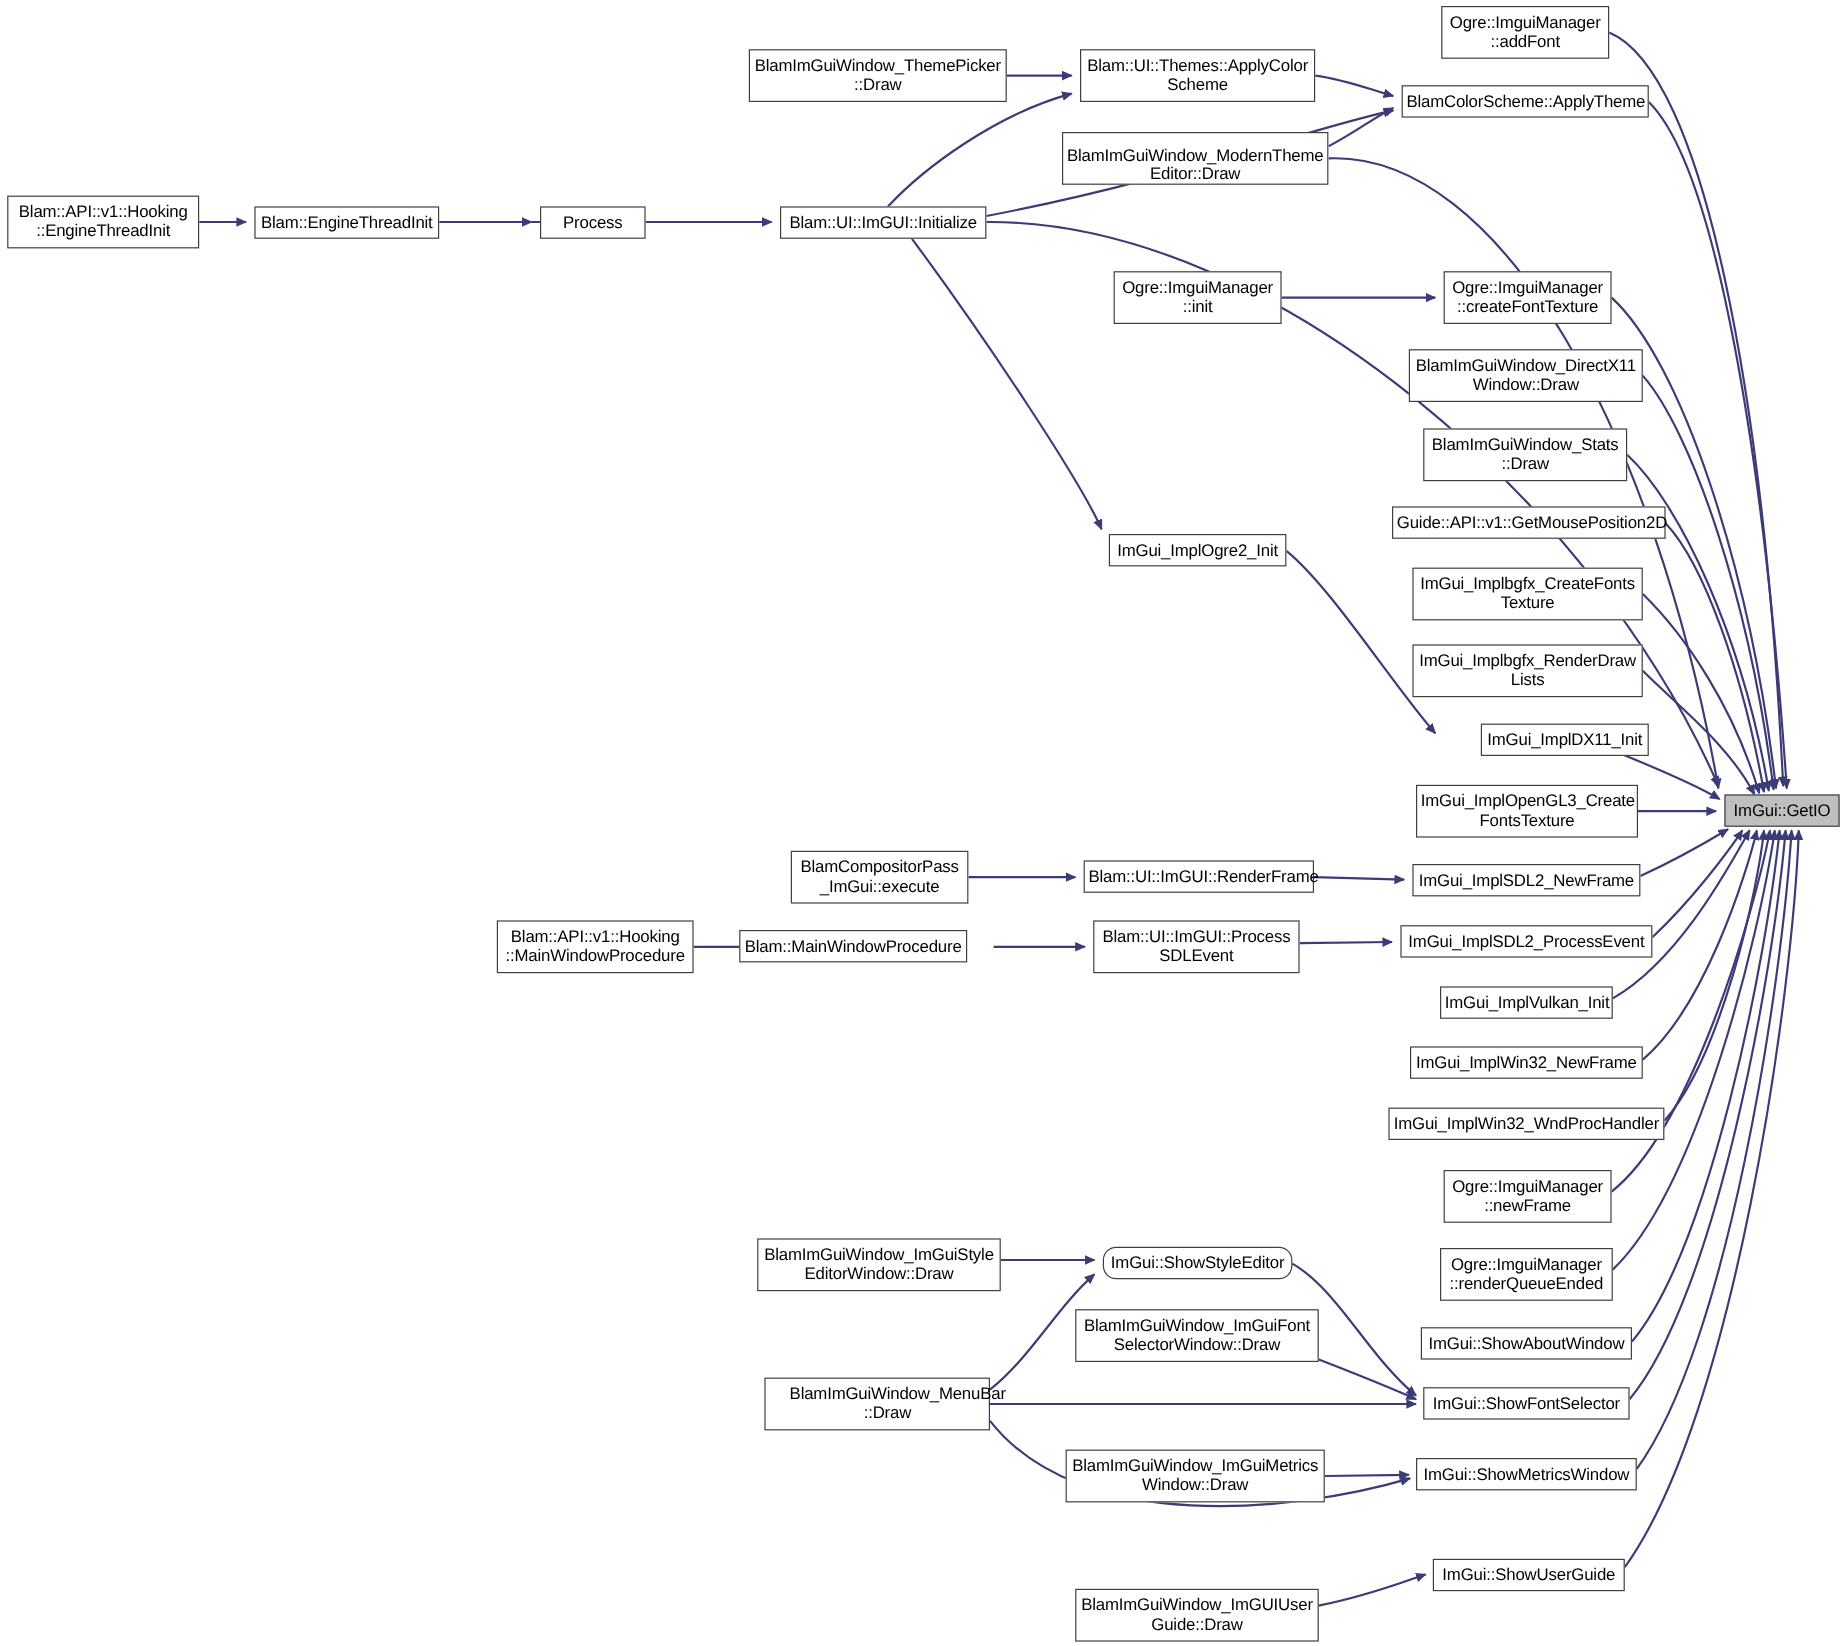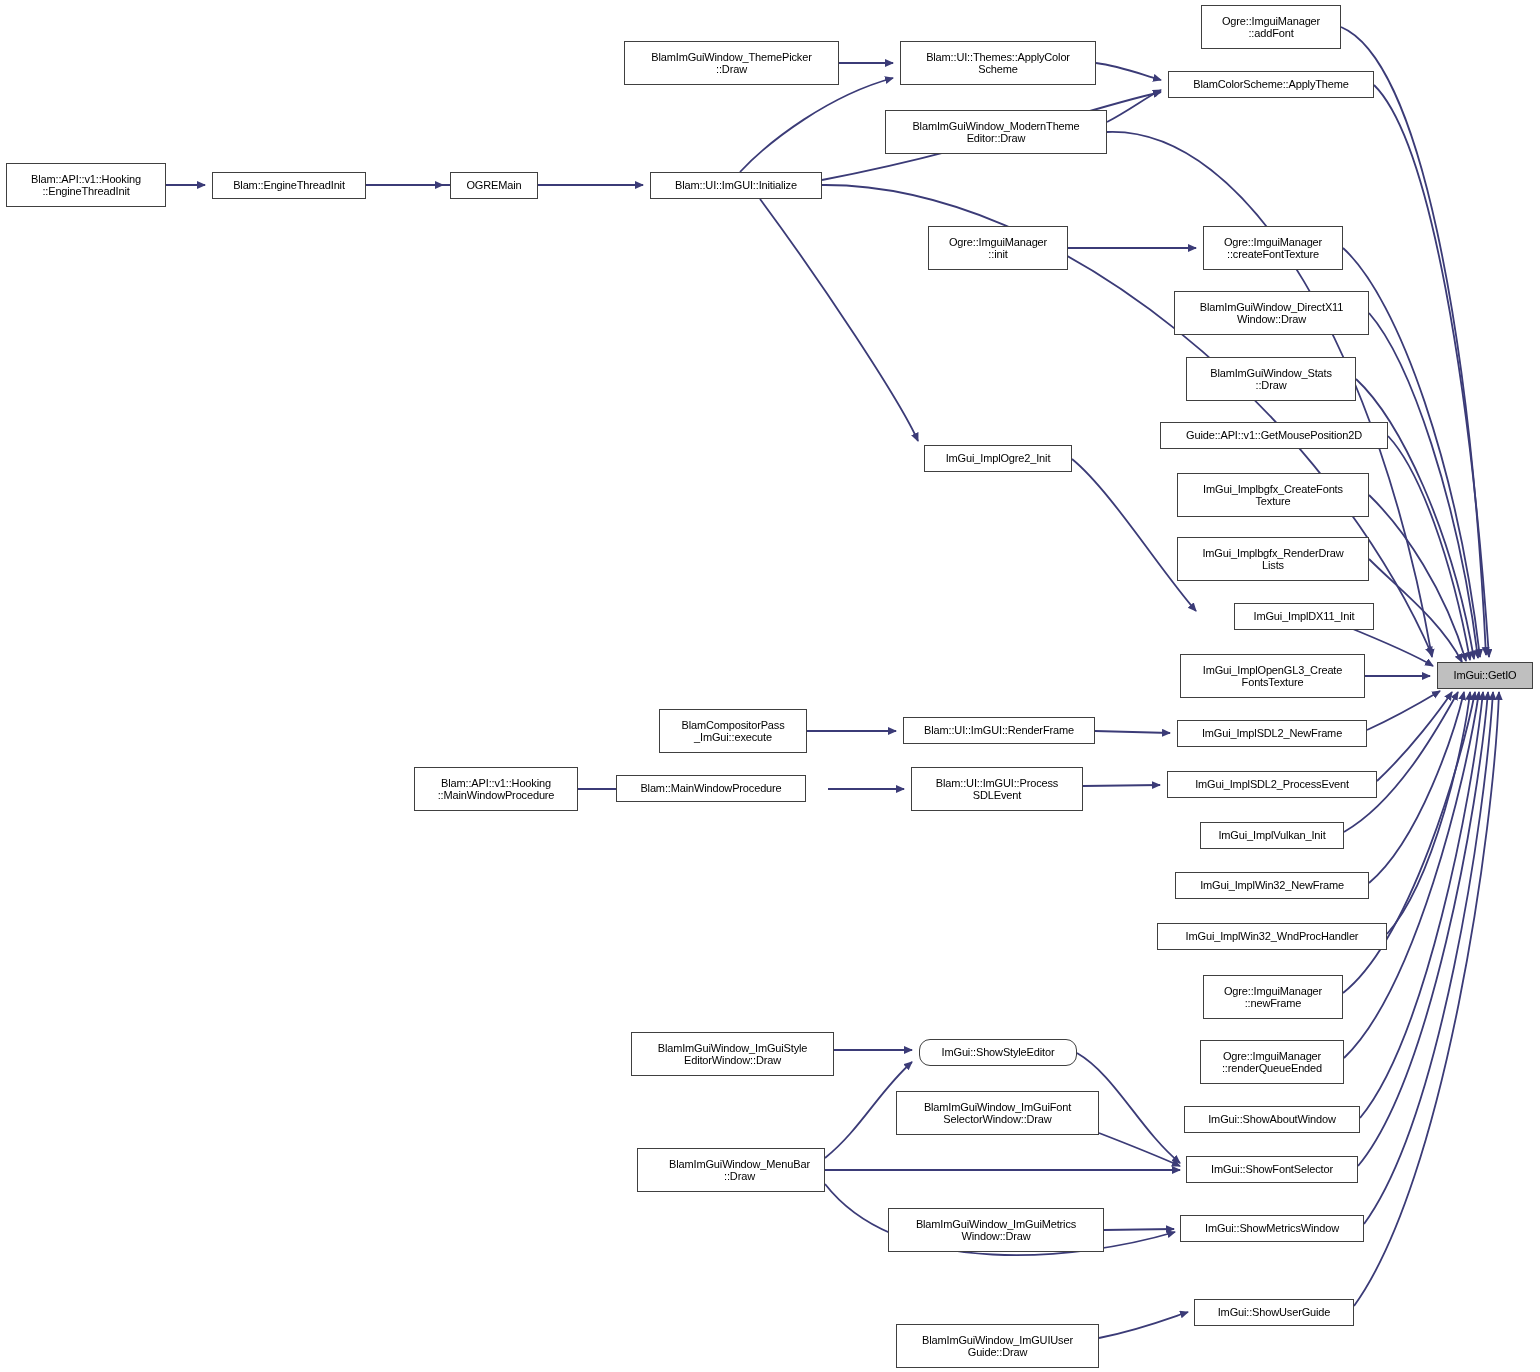--- a/index.html
+++ b/index.html
@@ -27,21 +27,21 @@
   .node {
     position: absolute;
     box-sizing: border-box;
     border: 1px solid #404040;
     background: #ffffff;
     color: #000000;
     display: flex;
     align-items: center;
     justify-content: center;
     text-align: center;
-    font-size: 11px;
+    font-size: 14px;
     line-height: 1.12;
     letter-spacing: -0.15px;
     padding: 0 3px;
     white-space: pre-line;
     z-index: 5;
   }
   .node.highlight {
     background: #bfbfbf;
   }
   .node-label {
@@ -107,27 +107,27 @@
         <path d="M 825,1170 L 1180,1170" stroke="#3b3b77" marker-end="url(#arrowhead)"></path>
         <path d="M 825,1184 C 900,1280 1080,1260 1175,1232" stroke="#3b3b77" marker-end="url(#arrowhead)"></path>
         <path d="M 1104,1230 L 1174,1229" stroke="#3b3b77" marker-end="url(#arrowhead)"></path>
         <path d="M 1099,1338 C 1140,1330 1170,1318 1188,1312" stroke="#3b3b77" marker-end="url(#arrowhead)"></path>
       </g>
   </svg>
   <div id="node-layer">
       <div class="node" style="left: 6px; top: 163px; width: 160px; height: 44px;"><span class="node-label">Blam::API::v1::Hooking
 ::EngineThreadInit</span></div>
       <div class="node" style="left: 212px; top: 172px; width: 154px; height: 27px;"><span class="node-label">Blam::EngineThreadInit</span></div>
-      <div class="node" style="left: 450px; top: 172px; width: 88px; height: 27px;"><span class="node-label">OGREMain</span></div>
+      <div class="node" style="left: 450px; top: 172px; width: 88px; height: 27px;"><span class="node-label">Process</span></div>
       <div class="node" style="left: 650px; top: 172px; width: 172px; height: 27px;"><span class="node-label">Blam::UI::ImGUI::Initialize</span></div>
       <div class="node" style="left: 624px; top: 41px; width: 215px; height: 44px;"><span class="node-label">BlamImGuiWindow_ThemePicker
 ::Draw</span></div>
       <div class="node" style="left: 900px; top: 41px; width: 196px; height: 44px;"><span class="node-label">Blam::UI::Themes::ApplyColor
 Scheme</span></div>
-      <div class="node" style="left: 885px; top: 110px; width: 222px; height: 44px;"><span class="node-label">BlamImGuiWindow_ModernTheme
+      <div class="node" style="left: 885px; top: 110px; width: 222px; height: 44px; align-items: flex-end;"><span class="node-label">BlamImGuiWindow_ModernTheme
 Editor::Draw</span></div>
       <div class="node" style="left: 1201px; top: 5px; width: 140px; height: 44px;"><span class="node-label">Ogre::ImguiManager
 ::addFont</span></div>
       <div class="node" style="left: 1168px; top: 71px; width: 206px; height: 27px;"><span class="node-label">BlamColorScheme::ApplyTheme</span></div>
       <div class="node" style="left: 928px; top: 226px; width: 140px; height: 44px;"><span class="node-label">Ogre::ImguiManager
 ::init</span></div>
       <div class="node" style="left: 1203px; top: 226px; width: 140px; height: 44px;"><span class="node-label">Ogre::ImguiManager
 ::createFontTexture</span></div>
       <div class="node" style="left: 1174px; top: 291px; width: 195px; height: 44px;"><span class="node-label">BlamImGuiWindow_DirectX11
 Window::Draw</span></div>

